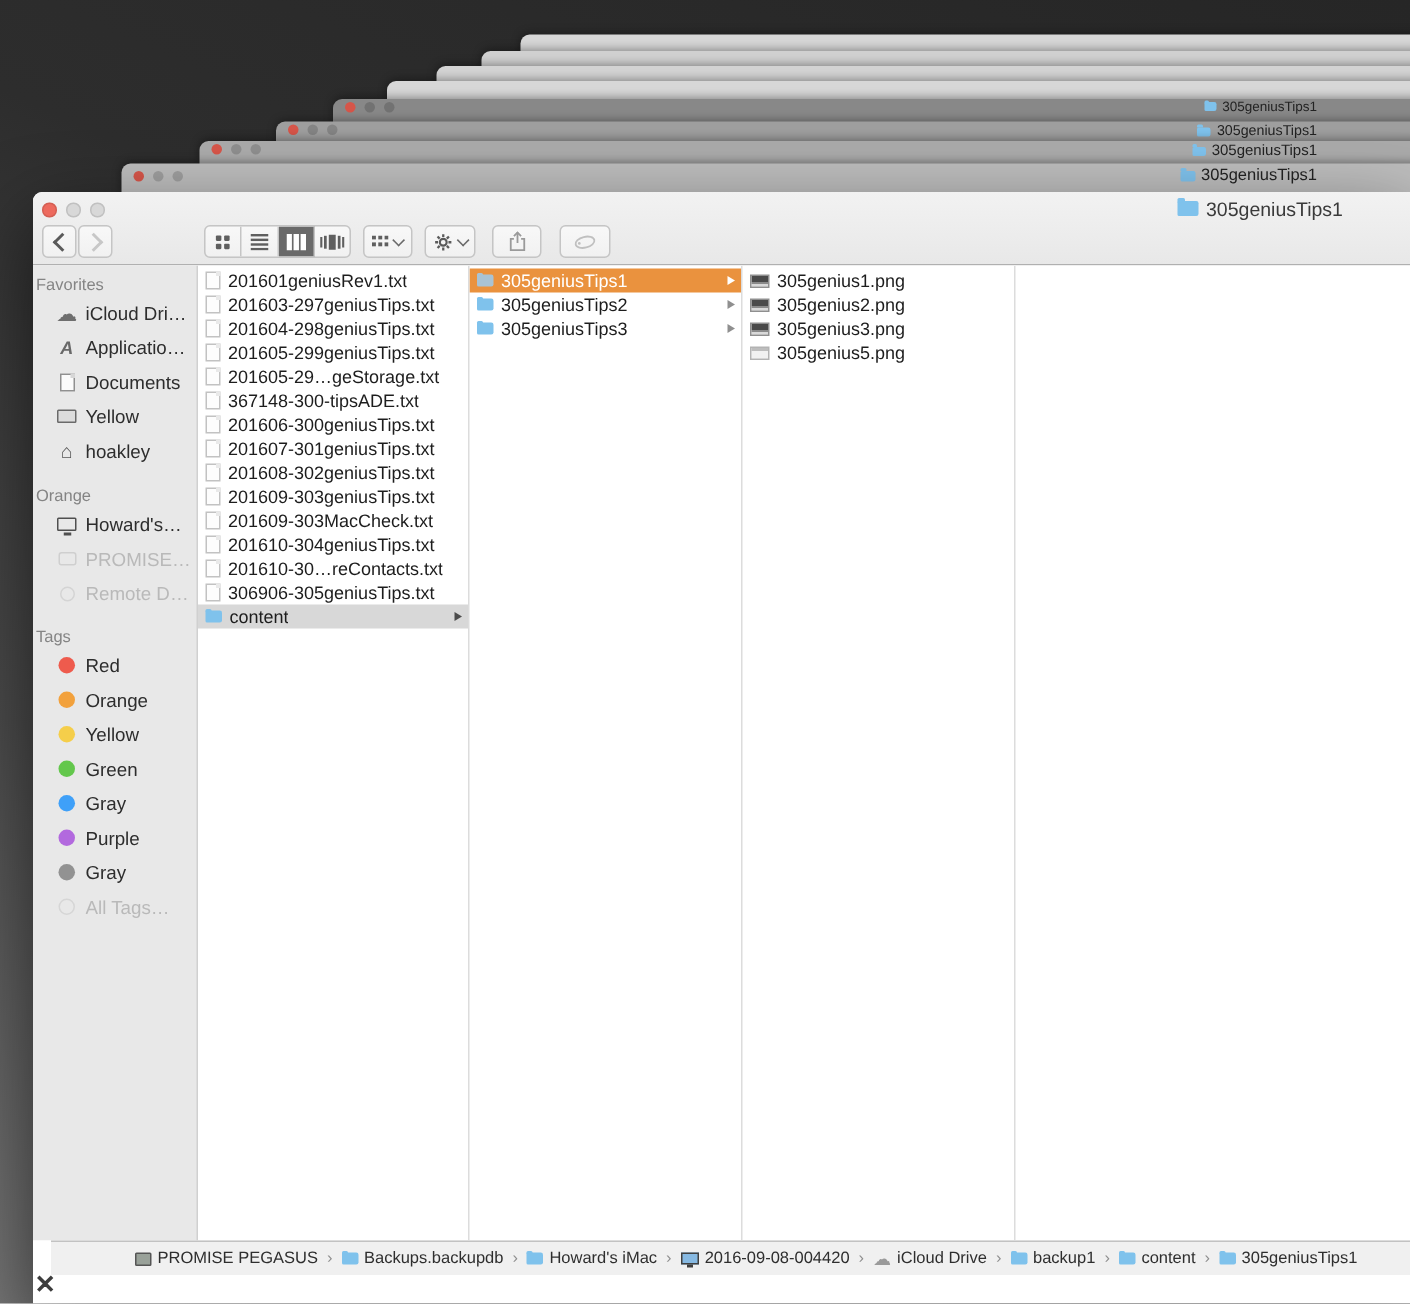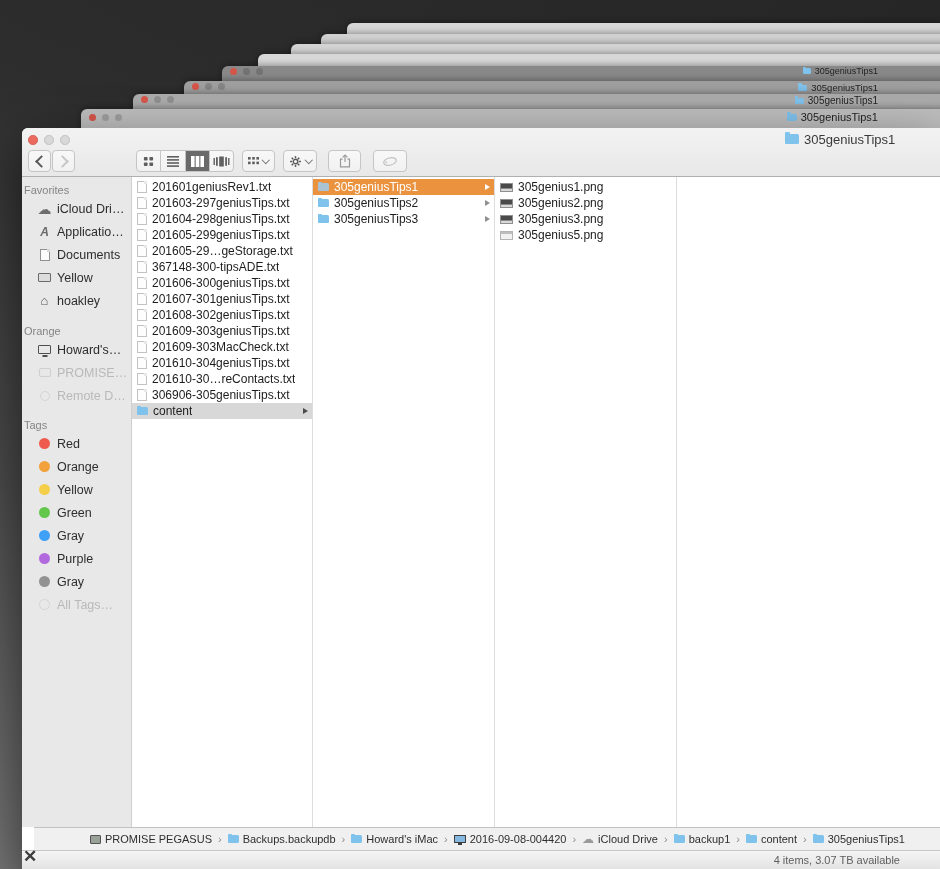--- a/index.html
+++ b/index.html
@@ -551,19 +551,16 @@
         <span class="fi f11"></span>
         <span>content</span>
       </span>
       <span class="psep">›</span>
       <span class="pseg">
         <span class="fi f11"></span>
         <span>305geniusTips1</span>
       </span>
     </div>
 
-    <div class="statusbar">
-      <span class="status-text">4 items, 3.07 TB available</span>
-    </div>
   </div>
 
   <div class="closex">✕</div>
 </div>
 
 </body></html>

